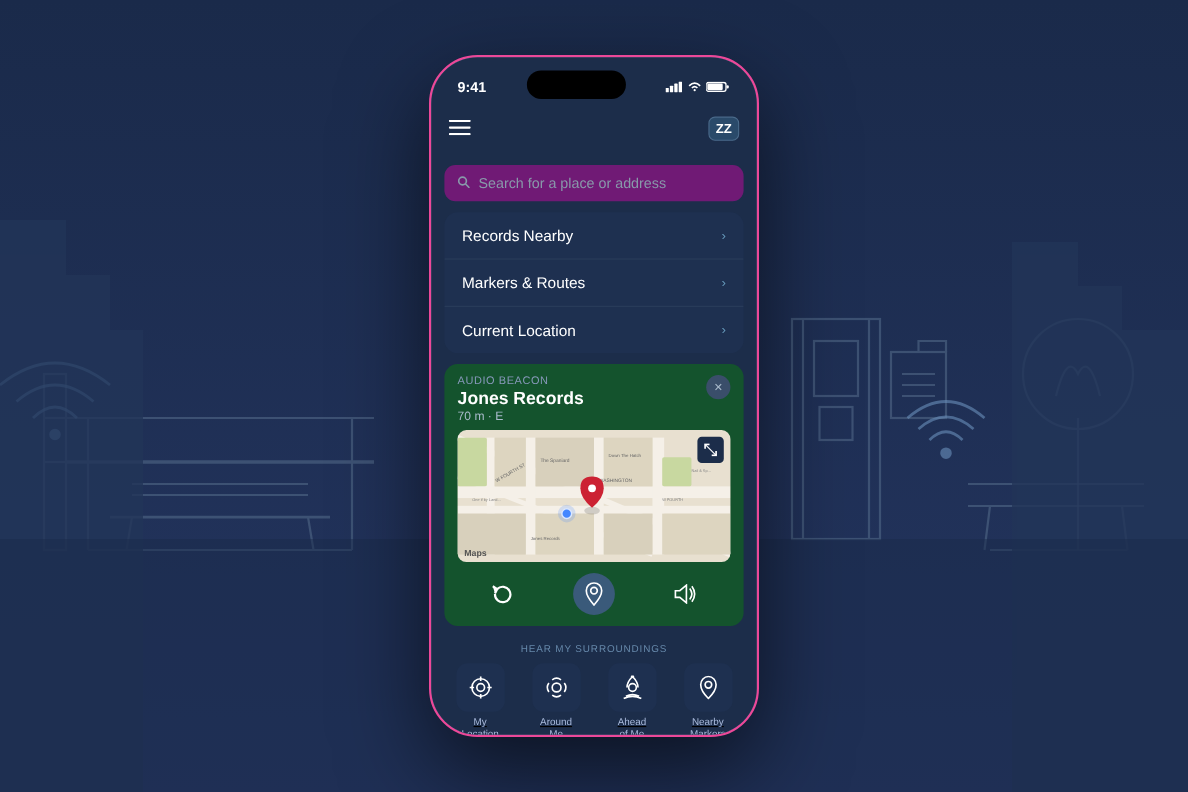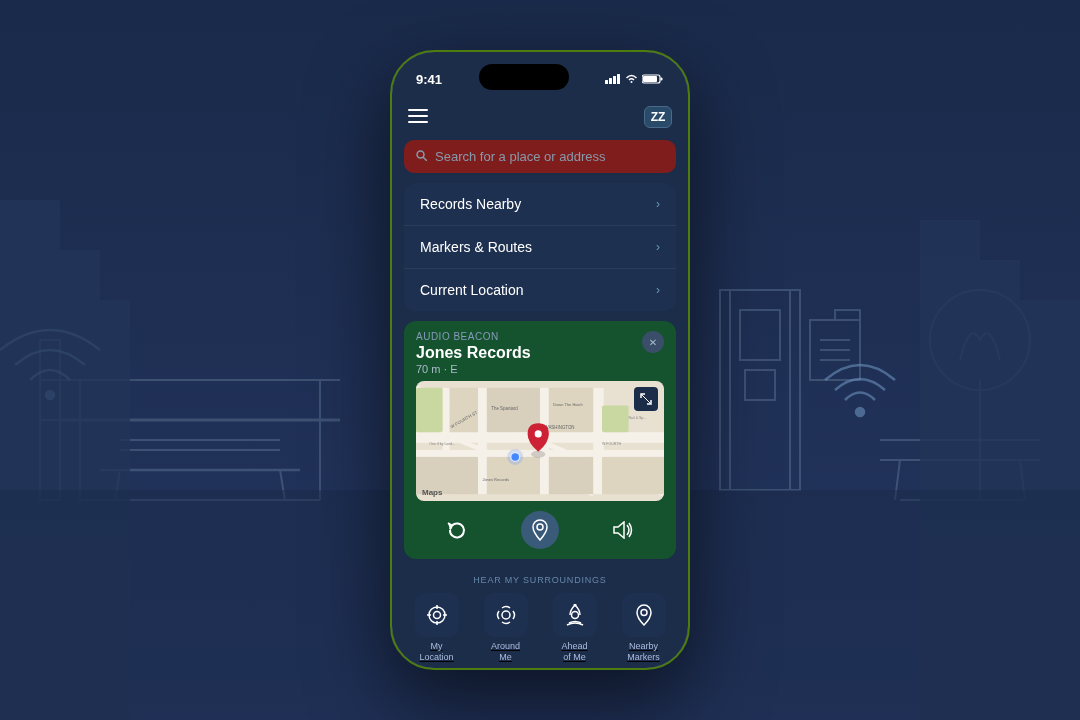--- a/index.html
+++ b/index.html
@@ -30,21 +30,21 @@
       z-index: 10;
       width: 300px;
       height: 620px;
     }
 
     .phone-outer {
       width: 300px;
       height: 620px;
       background: #2d3f5c;
       border-radius: 44px;
-      border: 2px solid #4d7c0f;
+      border: 2px solid #ec4899;
       position: relative;
       box-shadow: 0 30px 80px rgba(0,0,0,0.6), inset 0 0 0 1px #5a6e8a;
       overflow: hidden;
     }
 
     
     .phone-outer::before {
       content: '';
       position: absolute;
       left: -4px;
@@ -132,22 +132,22 @@
       display: flex;
       align-items: center;
       justify-content: center;
       color: white;
       font-size: 12px;
       font-weight: 700;
     }
 
     
     .search-bar {
-      margin: 6px 12px 10px;
-      background: #7f1d1d;
+      margin: 16px 12px 10px;
+      background: #701a75;
       border-radius: 10px;
       padding: 9px 12px;
       display: flex;
       align-items: center;
       gap: 8px;
       flex-shrink: 0;
     }
 
     .search-icon-wrap {
       color: #8899aa;

